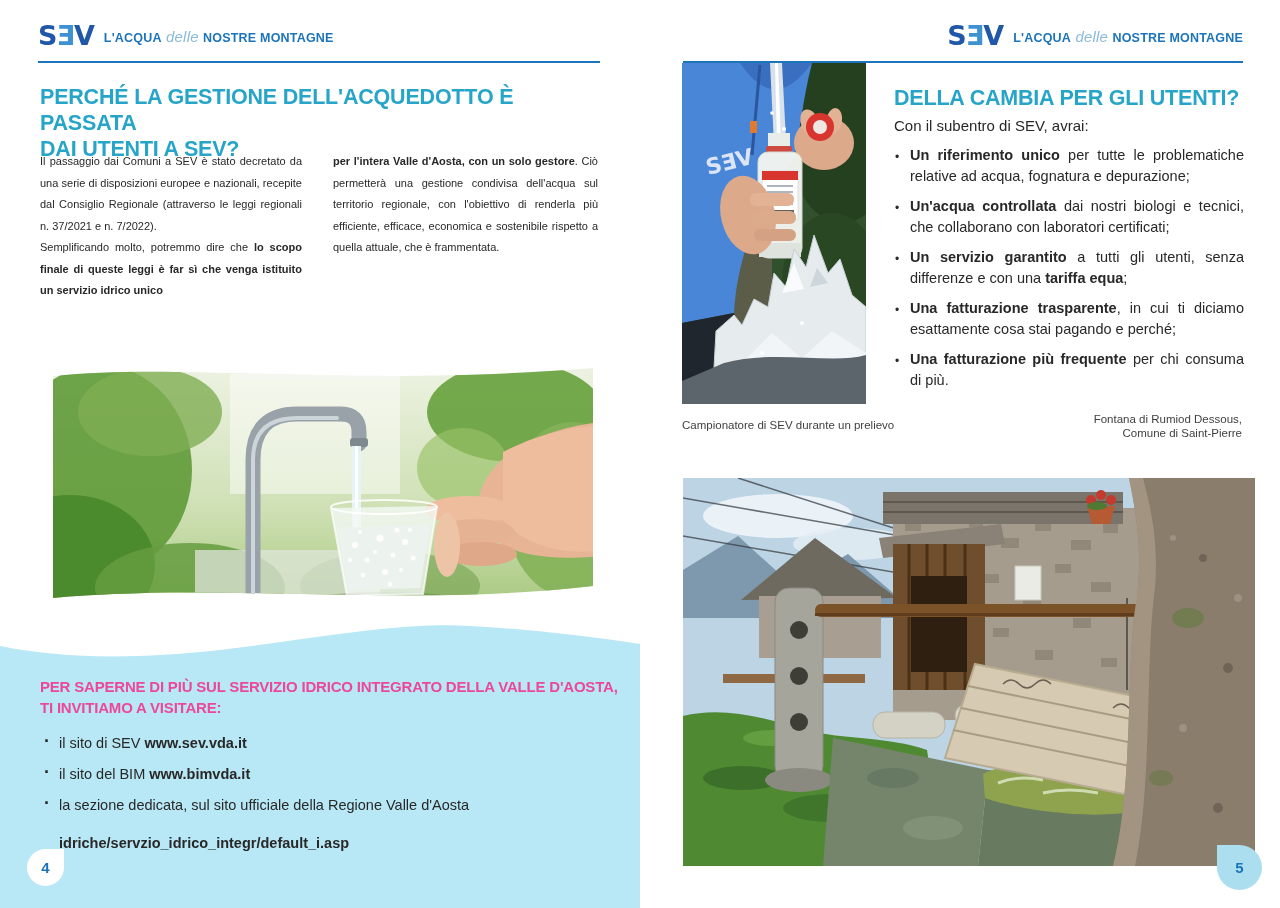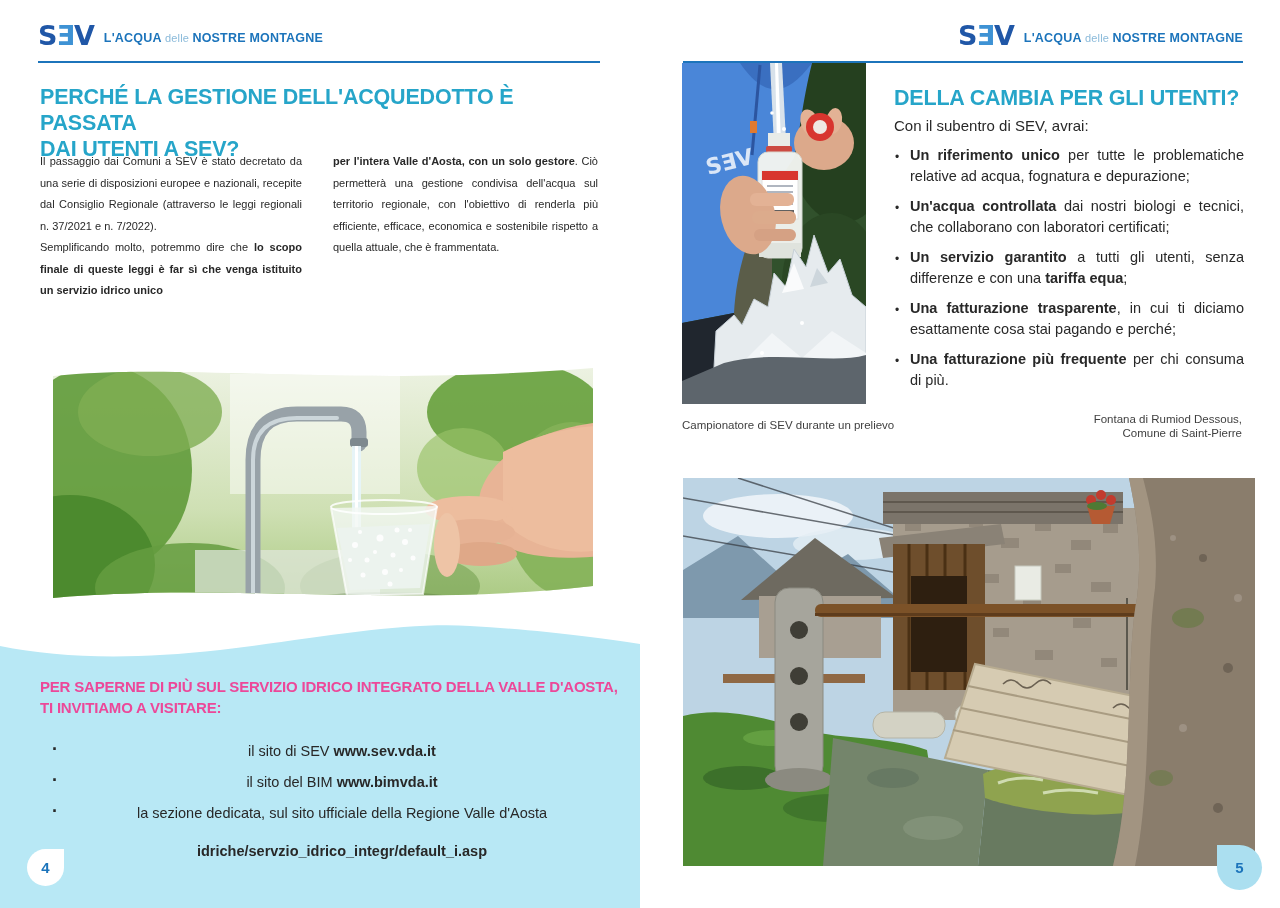--- a/index.html
+++ b/index.html
@@ -7,21 +7,21 @@
          font-family:"Liberation Sans",sans-serif;color:#282828;}
   
   .hdr{position:absolute;display:flex;align-items:flex-end;gap:10px;}
   .hdr-left{left:38px;top:20px;}
   .hdr-right{right:37px;top:20px;}
   .logo{font-family:"DejaVu Sans",sans-serif;font-weight:bold;font-size:27px;line-height:32px;letter-spacing:-1px;}
   .ls,.lv{color:#2057a7;}
   .le{color:#3e92d4;}
   .tagline{font-size:12.5px;line-height:16px;padding-bottom:6px;letter-spacing:.2px;white-space:nowrap;}
   .tg-b{font-weight:bold;color:#1c74bb;}
-  .tg-l{color:#8abada;font-size:11px;}
+  .tg-l{color:#8abada;font-size:15px;font-style:italic;}
   .rule{position:absolute;height:2px;background:#1c74bb;}
   .rule-left{left:38px;top:61px;width:562px;}
   .rule-right{left:683px;top:61px;width:560px;}
   
   .title{position:absolute;margin:0;font-weight:bold;color:#26a5c9;font-size:21.5px;line-height:26px;letter-spacing:-.2px;}
   .title-left{left:40px;top:84px;width:575px;}
   .title-right{left:894px;top:85px;width:352px;}
   
   .bodytxt{font-size:11px;line-height:21.5px;text-align:justify;color:#282828;}
   .col{position:absolute;top:151px;}
@@ -36,21 +36,21 @@
   .photo2{left:682px;top:63px;width:184px;height:341px;}
   .photo3{left:683px;top:478px;width:572px;height:388px;}
   .caption{position:absolute;font-size:11.5px;line-height:14px;color:#3f3f3f;text-align:right;}
   .cap1{left:682px;top:418px;}
   .cap2{right:38px;top:412px;text-align:right;}
   
   .panel{position:absolute;left:0;top:620px;width:640px;height:288px;}
   .panel-svg{position:absolute;left:0;top:0;width:100%;height:100%;}
   .info-heading{position:absolute;left:40px;top:56px;width:578px;margin:0;
                 font-size:15px;line-height:21px;font-weight:bold;color:#ec4899;letter-spacing:-.2px;}
-  .info-links{position:absolute;left:40px;top:110px;width:565px;margin:12px;padding:0;list-style:none;text-align:center;}
+  .info-links{position:absolute;left:40px;top:110px;width:565px;margin:4px;padding:0;list-style:none;}
   .info-links li{position:relative;padding-left:15px;margin-bottom:12px;font-size:14.5px;line-height:19px;color:#282828;}
   .info-links li::before{content:"·";position:absolute;left:0;top:-2px;font-weight:bold;font-size:18px;}
   
   .intro{position:absolute;left:894px;top:117px;font-size:15px;}
   .bullets{position:absolute;left:894px;top:145px;width:350px;margin:0;padding:0;list-style:none;}
   .bullets li{position:relative;padding-left:16px;margin-bottom:10px;
               font-size:14.5px;line-height:20.5px;text-align:justify;}
   .bullets li::before{content:"•";position:absolute;left:1px;top:2px;font-size:12px;}
   
   .drop{position:absolute;display:flex;align-items:center;justify-content:center;

